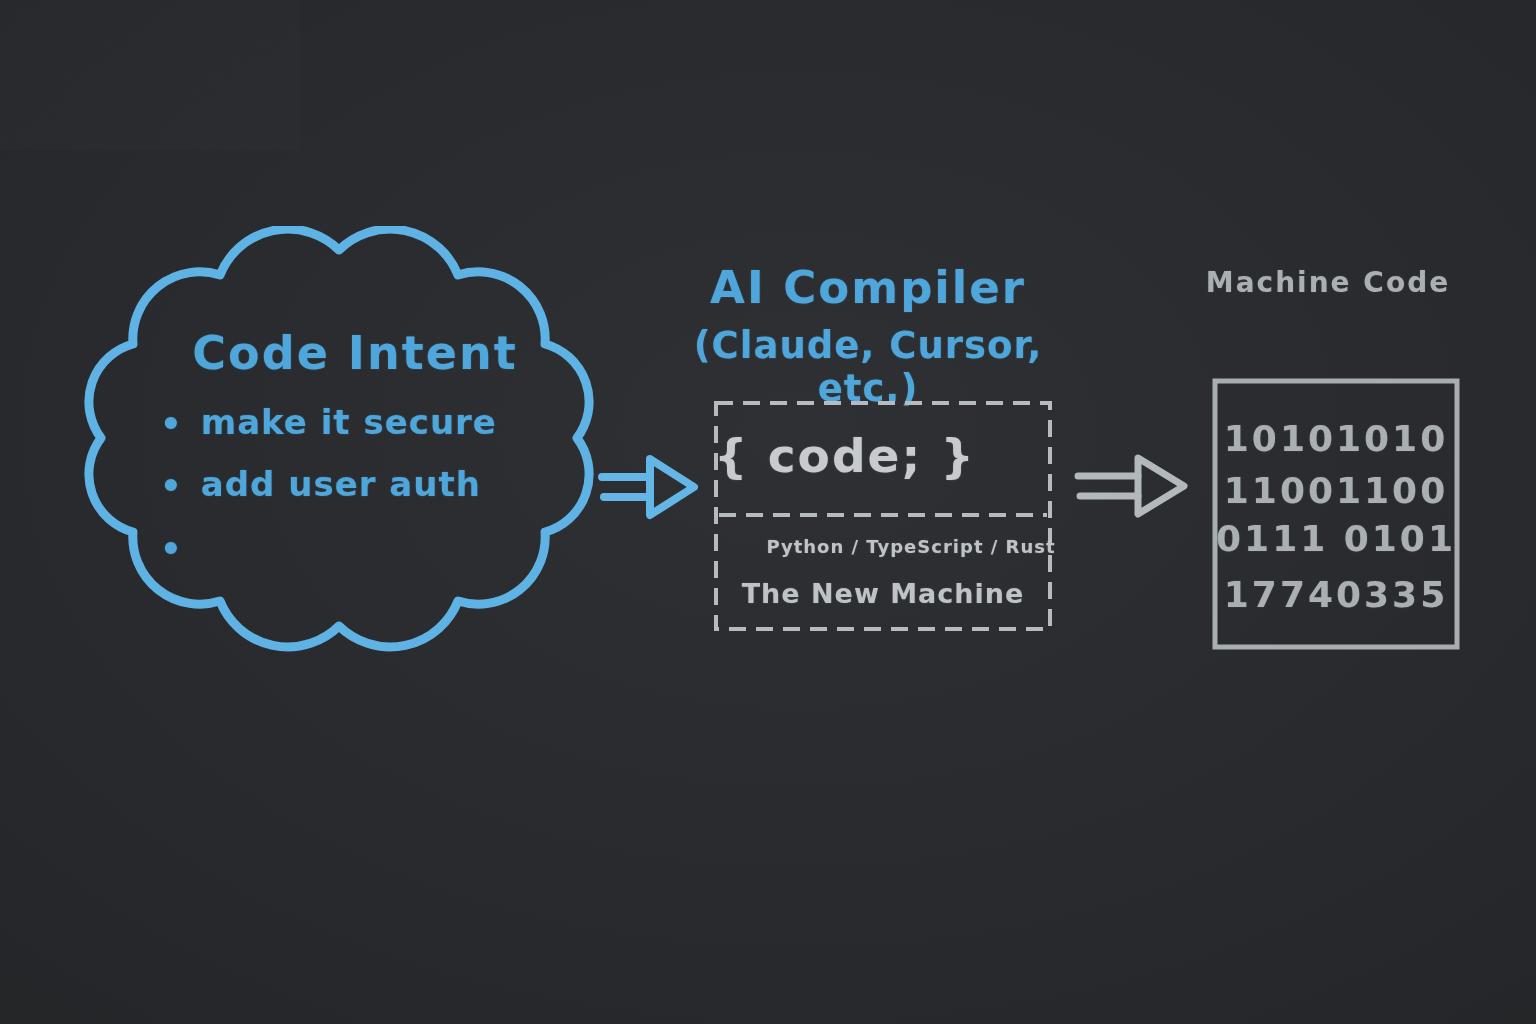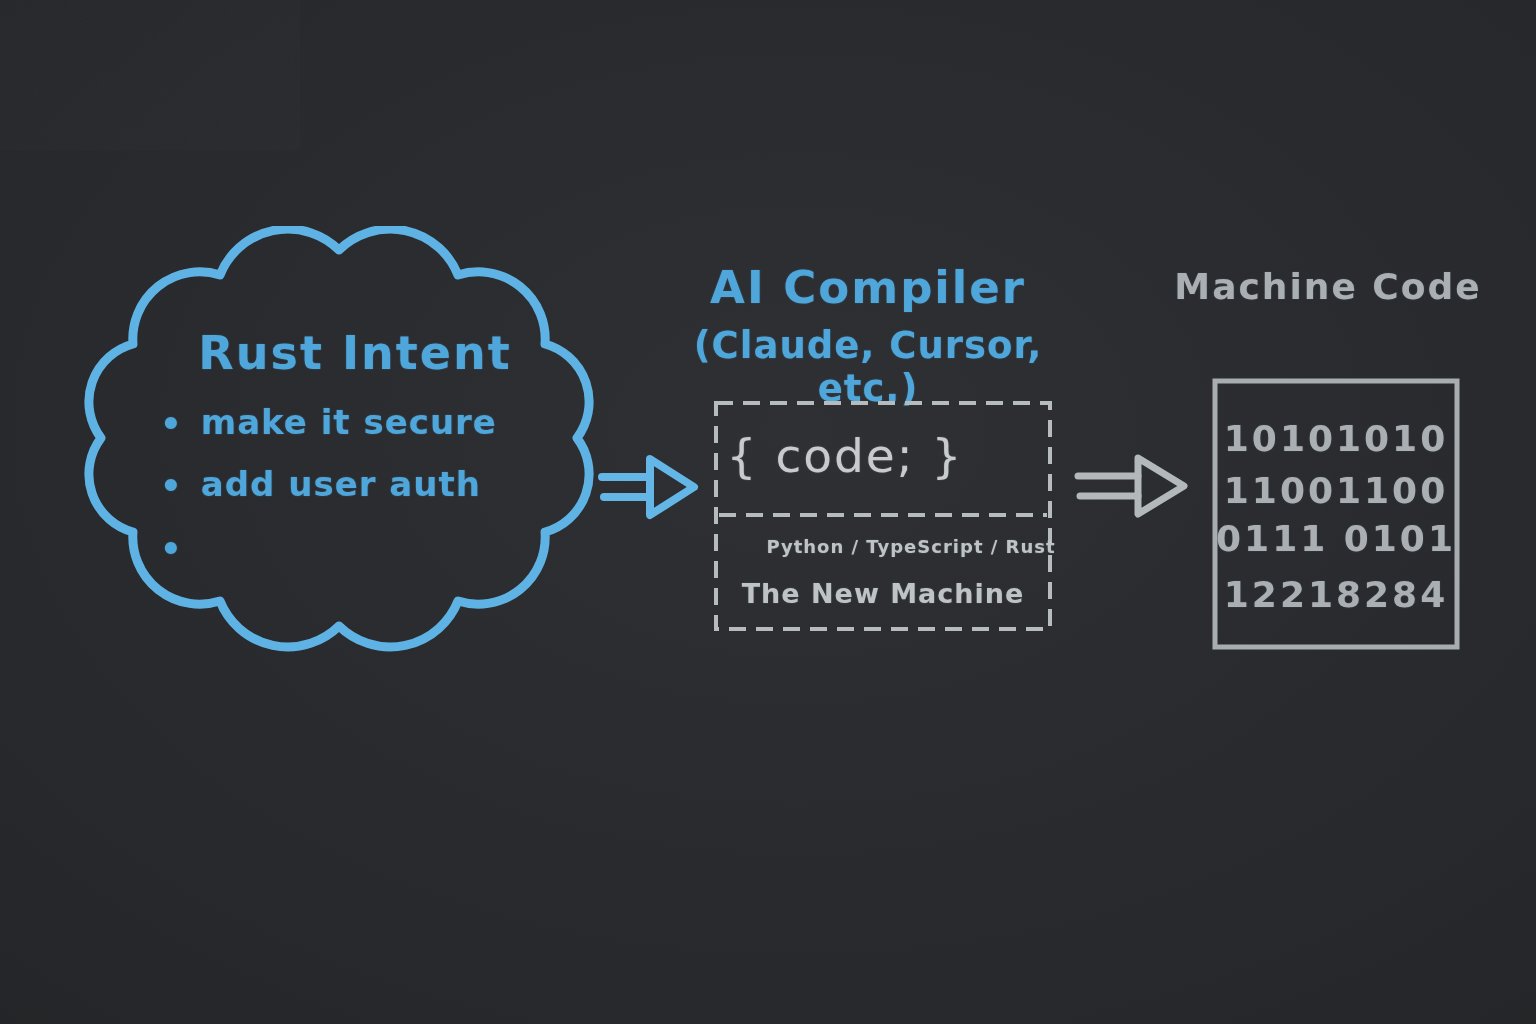--- a/index.html
+++ b/index.html
@@ -60,37 +60,37 @@
   }
   .compiler-subtitle {
     left: 648px; top: 324px; width: 440px;
     font-size: 37px; font-weight: bold; letter-spacing: 1px; text-align: center;
   }
   .compiler-box { left: 713px; top: 400px; width: 340px; height: 232px; }
   .compiler-box svg { position: absolute; inset: 0; }
   .code-snippet {
     position: absolute; left: 0; top: 28px; width: 100%;
     transform: translateX(-38px);
-    font-size: 47px; font-weight: normal; text-align: center;
+    font-size: 47px; font-weight: bold; text-align: center;
     color: #c7cbce; text-shadow: 0 0 2px rgba(255,255,255,.2);
     letter-spacing: 2px;
   }
   .language-list {
     position: absolute; left: 0; top: 136px; width: 100%;
     font-size: 18px; font-weight: bold; text-align: center; letter-spacing: 1px; margin-left: 28px;
   }
   .assembly-tagline {
     position: absolute; left: 0; top: 178px; width: 100%;
     font-size: 27px; font-weight: bold; text-align: center; letter-spacing: 1px;
   }
 
   
   .machine-title {
     left: 1168px; top: 266px; width: 320px;
-    font-size: 36px; font-weight: bold; letter-spacing: 2px; text-align: center;
+    font-size: 28px; font-weight: bold; letter-spacing: 2px; text-align: center;
   }
   .machine-box { left: 1212px; top: 378px; width: 248px; height: 272px; }
   .machine-box svg { position: absolute; inset: 0; }
   .binary-row {
     position: absolute; left: 0; width: 100%;
     font-size: 36px; font-weight: bold; text-align: center;
     letter-spacing: 3px;
   }
   .r0 { top: 40px; }
   .r1 { top: 92px; }
@@ -111,21 +111,21 @@
              A 67 67 0 0 1 463 118
              A 60 60 0 0 1 495 212
              A 60 60 0 0 1 463 306
              A 67 67 0 0 1 376 375
              A 73 73 0 0 1 257 400
              A 73 73 0 0 1 138 375
              A 67 67 0 0 1 51 306
              A 60 60 0 0 1 19 212 Z" fill="none" stroke="#5eb3e4" stroke-width="9" stroke-linecap="round" stroke-linejoin="round"></path>
   </svg>
 
-  <div class="abs cloud-title blue-text">Rust Intent</div>
+  <div class="abs cloud-title blue-text">Code Intent</div>
 
   <div class="abs bullet-item b0 blue-text">
     <span class="dot">•</span>
     <span>make it secure</span>
   </div>
   <div class="abs bullet-item b1 blue-text">
     <span class="dot">•</span>
     <span>add user auth</span>
   </div>
   <div class="abs bullet-item b2 blue-text">
@@ -163,21 +163,21 @@
 
   <div class="abs machine-title chalk-dim">Machine Code</div>
 
   <div class="abs machine-box">
     <svg viewBox="0 0 248 272">
       <rect x="3" y="3" width="242" height="266" fill="none" stroke="#a8adb0" stroke-width="5"></rect>
     </svg>
     <div class="binary-row r0 chalk-dim">10101010</div>
     <div class="binary-row r1 chalk-dim">11001100</div>
     <div class="binary-row r2 chalk-dim">0111 0101</div>
-    <div class="binary-row r3 chalk-dim">12218284</div>
+    <div class="binary-row r3 chalk-dim">17740335</div>
   </div>
 
   <svg class="noise">
     <filter id="grain">
       <feTurbulence type="fractalNoise" baseFrequency="0.8" numOctaves="2" stitchTiles="stitch"></feTurbulence>
       <feColorMatrix type="matrix" values="0 0 0 0 0.6  0 0 0 0 0.6  0 0 0 0 0.62  0 0 0 0.06 0"></feColorMatrix>
     </filter>
     <rect width="1536" height="1024" filter="url(#grain)"></rect>
   </svg>
 

